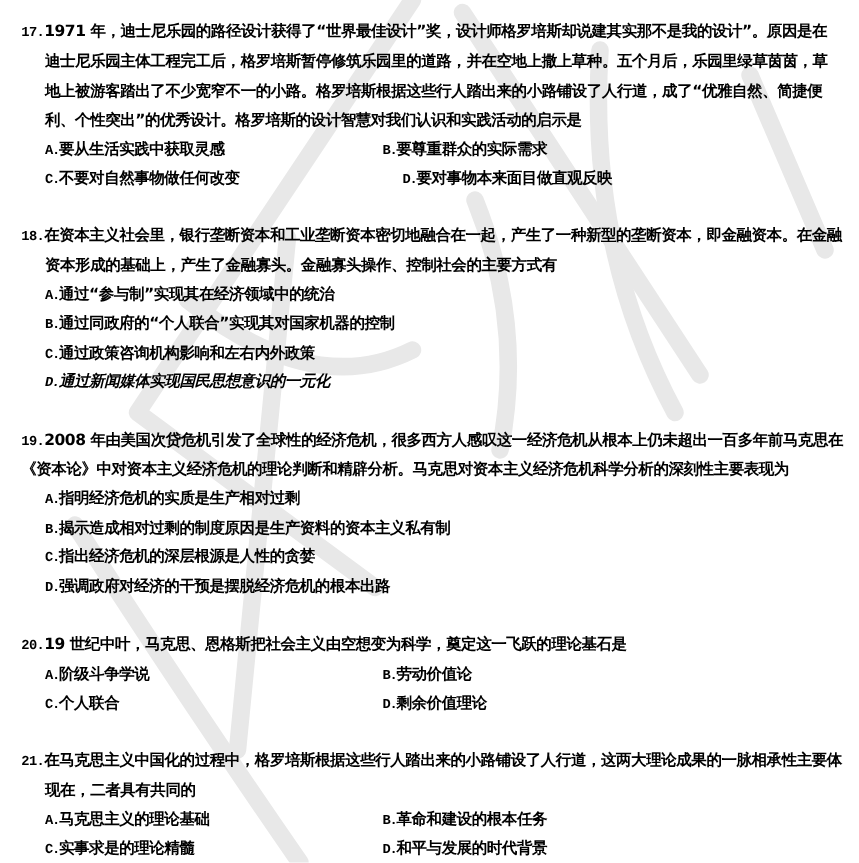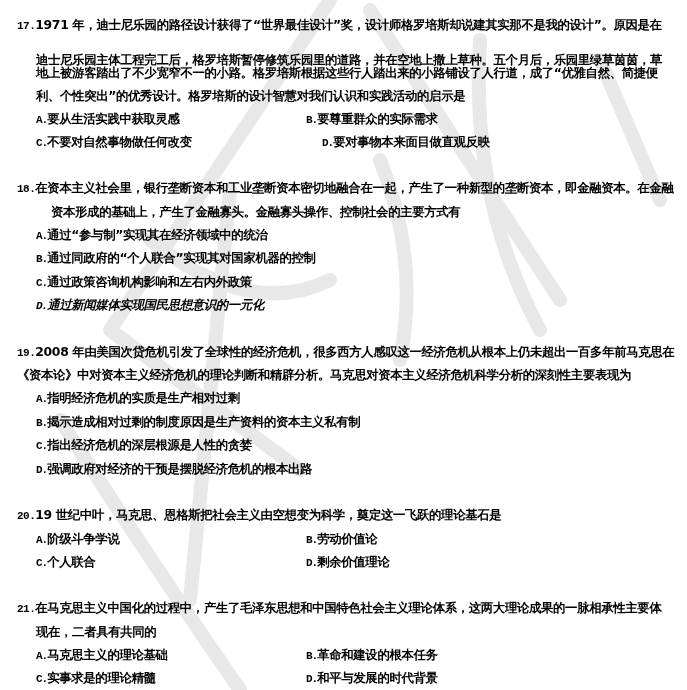--- a/index.html
+++ b/index.html
@@ -30,32 +30,32 @@
     <path d="M 150 240 Q 250 320 330 280"></path>
     <path d="M 60 420 Q 150 560 240 690"></path>
     <path d="M 380 160 Q 420 260 400 360"></path>
   </g>
 </svg>
 
 <div class="page">
 
   <div>
     <div class="line" style="left:17px; top:17px;"><span class="num">17.</span><span>1971 年，迪士尼乐园的路径设计获得了“世界最佳设计”奖，设计师格罗培斯却说建其实那不是我的设计”。原因是在</span></div>
-    <div class="line" style="left:36px; top:52px;">迪士尼乐园主体工程完工后，格罗培斯暂停修筑乐园里的道路，并在空地上撒上草种。五个月后，乐园里绿草茵茵，草</div>
+    <div class="line" style="left:36px; top:41px;">迪士尼乐园主体工程完工后，格罗培斯暂停修筑乐园里的道路，并在空地上撒上草种。五个月后，乐园里绿草茵茵，草</div>
     <div class="line" style="left:36px; top:65px;">地上被游客踏出了不少宽窄不一的小路。格罗培斯根据这些行人踏出来的小路铺设了人行道，成了“优雅自然、简捷便</div>
     <div class="line" style="left:36px; top:88px;">利、个性突出”的优秀设计。格罗培斯的设计智慧对我们认识和实践活动的启示是</div>
     <div class="line" style="left:36px; top:111px;"><span class="opt-key">A.</span><span>要从生活实践中获取灵感</span></div>
     <div class="line" style="left:306px; top:111px;"><span class="opt-key">B.</span><span>要尊重群众的实际需求</span></div>
     <div class="line" style="left:36px; top:134px;"><span class="opt-key">C.</span><span>不要对自然事物做任何改变</span></div>
     <div class="line" style="left:306px; top:134px;margin-left:16px;"><span class="opt-key">D.</span><span>要对事物本来面目做直观反映</span></div>
   </div>
 
   <div>
     <div class="line" style="left:17px; top:180px;"><span class="num">18.</span><span>在资本主义社会里，银行垄断资本和工业垄断资本密切地融合在一起，产生了一种新型的垄断资本，即金融资本。在金融</span></div>
-    <div class="line" style="left:51px; top:204px;text-align:center;">资本形成的基础上，产生了金融寡头。金融寡头操作、控制社会的主要方式有</div>
+    <div class="line" style="left:36px; top:204px;text-align:center;">资本形成的基础上，产生了金融寡头。金融寡头操作、控制社会的主要方式有</div>
     <div class="line" style="left:36px; top:227px;"><span class="opt-key">A.</span><span>通过“参与制”实现其在经济领域中的统治</span></div>
     <div class="line" style="left:36px; top:250px;"><span class="opt-key">B.</span><span>通过同政府的“个人联合”实现其对国家机器的控制</span></div>
     <div class="line" style="left:36px; top:274px;"><span class="opt-key">C.</span><span>通过政策咨询机构影响和左右内外政策</span></div>
     <div class="line" style="left:36px; top:297px;font-style:italic;"><span class="opt-key">D.</span><span>通过新闻媒体实现国民思想意识的一元化</span></div>
   </div>
 
   <div>
     <div class="line" style="left:17px; top:344px;"><span class="num">19.</span><span>2008 年由美国次贷危机引发了全球性的经济危机，很多西方人感叹这一经济危机从根本上仍未超出一百多年前马克思在</span></div>
     <div class="line" style="left:17px; top:367px;">《资本论》中对资本主义经济危机的理论判断和精辟分析。马克思对资本主义经济危机科学分析的深刻性主要表现为</div>
     <div class="line" style="left:36px; top:390px;"><span class="opt-key">A.</span><span>指明经济危机的实质是生产相对过剩</span></div>
@@ -66,21 +66,21 @@
 
   <div>
     <div class="line" style="left:17px; top:507px;"><span class="num">20.</span><span>19 世纪中叶，马克思、恩格斯把社会主义由空想变为科学，奠定这一飞跃的理论基石是</span></div>
     <div class="line" style="left:36px; top:531px;"><span class="opt-key">A.</span><span>阶级斗争学说</span></div>
     <div class="line" style="left:306px; top:531px;"><span class="opt-key">B.</span><span>劳动价值论</span></div>
     <div class="line" style="left:36px; top:554px;"><span class="opt-key">C.</span><span>个人联合</span></div>
     <div class="line" style="left:306px; top:554px;"><span class="opt-key">D.</span><span>剩余价值理论</span></div>
   </div>
 
   <div>
-    <div class="line" style="left:17px; top:600px;"><span class="num">21.</span><span>在马克思主义中国化的过程中，产生了毛泽东思想和中国特色社会主义理论体系，这两大理论成果的一脉相承性主要体</span></div>
+    <div class="line" style="left:17px; top:600px;"><span class="num">21.</span><span>在马克思主义中国化的过程中，格罗培斯根据这些行人踏出来的小路铺设了人行道，这两大理论成果的一脉相承性主要体</span></div>
     <div class="line" style="left:36px; top:624px;">现在，二者具有共同的</div>
     <div class="line" style="left:36px; top:647px;"><span class="opt-key">A.</span><span>马克思主义的理论基础</span></div>
     <div class="line" style="left:306px; top:647px;"><span class="opt-key">B.</span><span>革命和建设的根本任务</span></div>
     <div class="line" style="left:36px; top:670px;"><span class="opt-key">C.</span><span>实事求是的理论精髓</span></div>
     <div class="line" style="left:306px; top:670px;"><span class="opt-key">D.</span><span>和平与发展的时代背景</span></div>
   </div>
 
 </div>
 
 </body></html>

